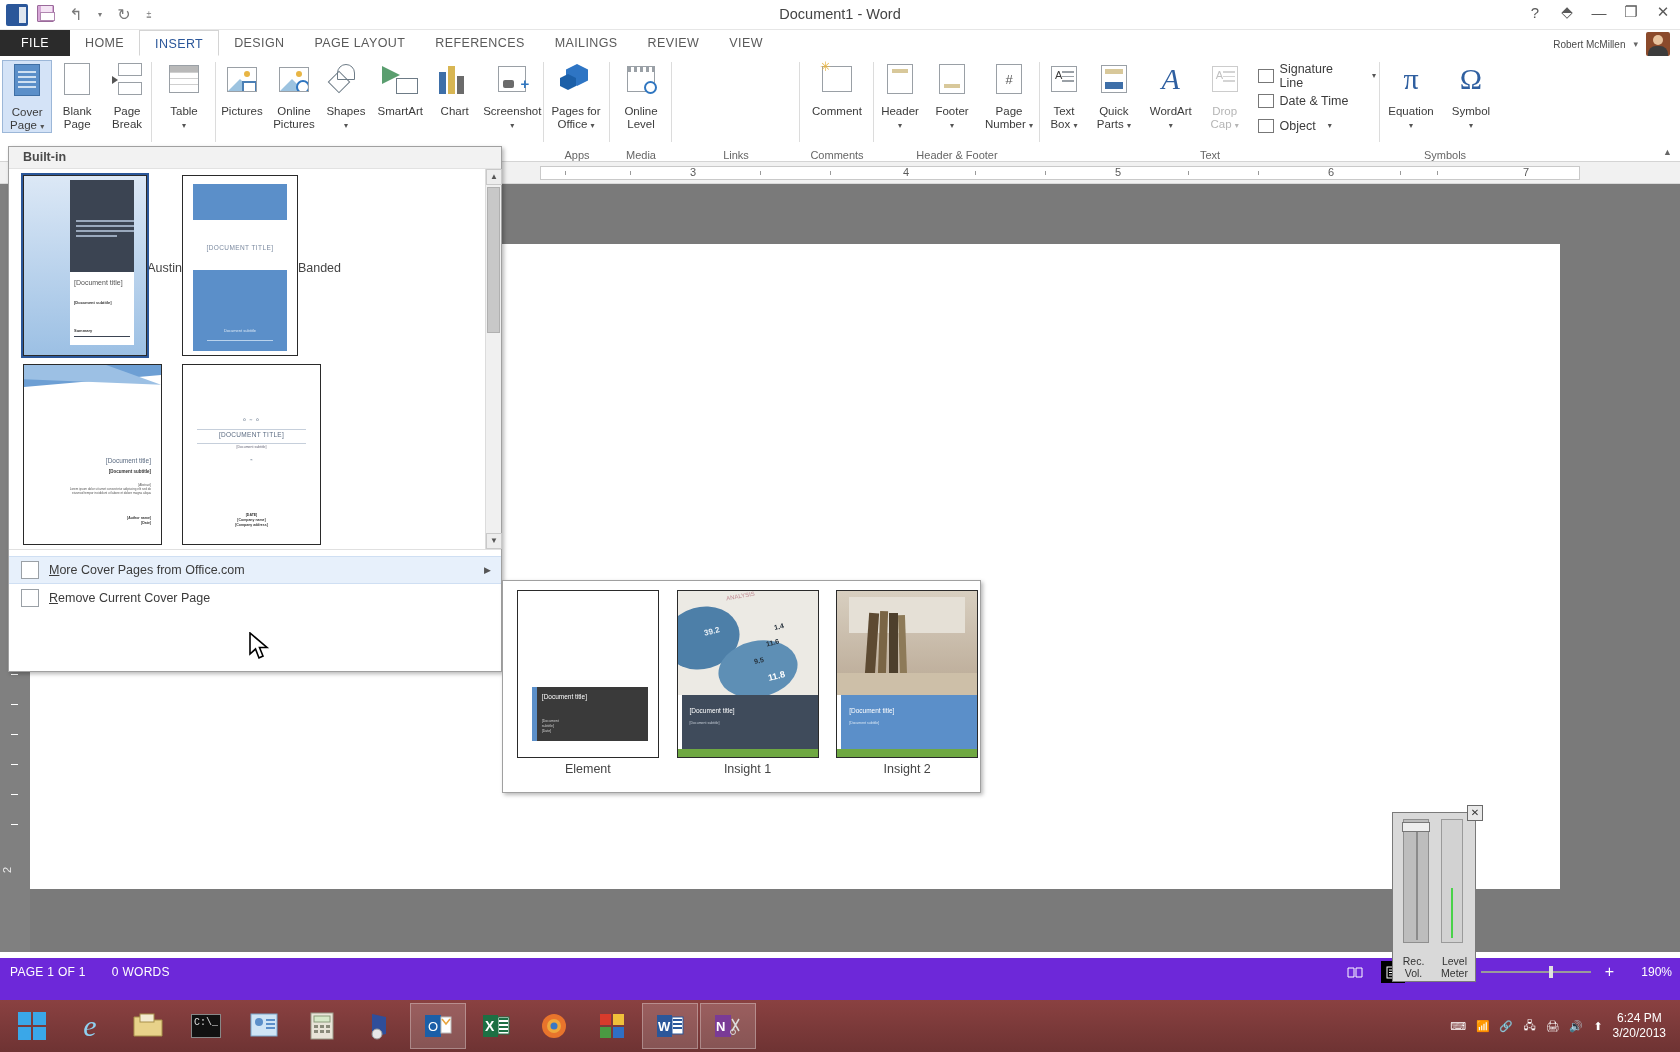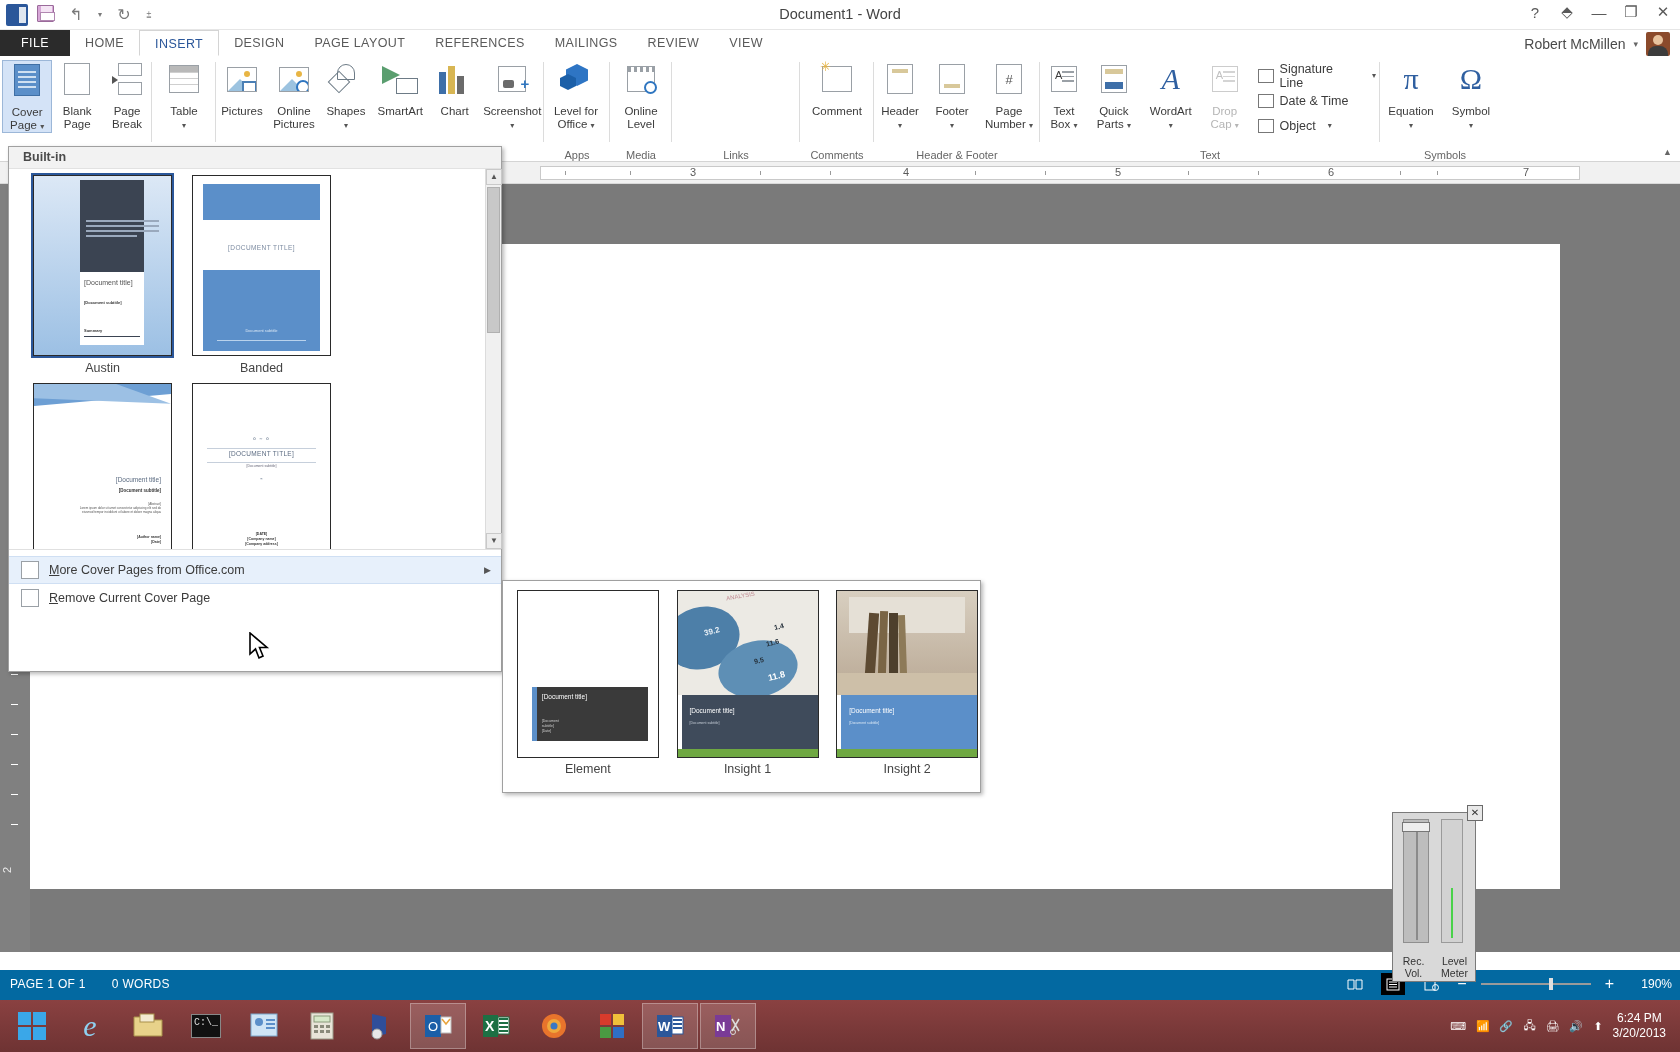--- a/index.html
+++ b/index.html
@@ -41,21 +41,21 @@
   .file-tab {
     position:absolute; left:0; top:0; width:70px; height:26px; background:#2b2b2b;
     color:#fff; font-size:12.5px; letter-spacing:.4px; text-align:center; line-height:26px; cursor:pointer;
   }
   .tabs { position:absolute; left:70px; top:0; height:26px; display:flex; align-items:stretch; }
   .tab {
     padding:0 15px; line-height:26px; font-size:12.5px; color:#5a5a5a; letter-spacing:.4px; cursor:pointer;
   }
   .tab.active { background:#fff; color:#2b579a; border:1px solid #d4d4d4; border-bottom:1px solid #fff; }
   .user-area { position:absolute; right:10px; top:2px; display:flex; align-items:center; gap:8px; }
-  .user-name { font-size:14px; color:#4a4a4a; }
+  .user-name { font-size:10px; color:#4a4a4a; }
   .user-caret { font-size:9px; color:#666; }
   .avatar { width:24px; height:24px; background:#8b4a2b; border-radius:2px; position:relative; overflow:hidden; }
   .avatar::before{content:"";position:absolute;left:7px;top:3px;width:10px;height:10px;border-radius:50%;background:#e8c39e;}
   .avatar::after{content:"";position:absolute;left:2px;top:14px;width:20px;height:12px;border-radius:8px 8px 0 0;background:#3c3c3c;}
 
   
   .ribbon {
     position:absolute; left:0; top:56px; width:1680px; height:106px;
     background:#fff; border-bottom:1px solid #d4d4d4;
   }
@@ -142,21 +142,21 @@
   .gallery {
     position:absolute; left:8px; top:146px; width:494px; height:526px;
     background:#fff; border:1px solid #a0a0a0; box-shadow:2px 2px 4px rgba(0,0,0,.28); z-index:30;
   }
   .gal-header {
     height:22px; background:#f2f2f2; border-bottom:1px solid #e2e2e2;
     font-size:12.5px; font-weight:bold; color:#4a4a4a; padding:3px 0 0 14px;
   }
   .gal-body { position:absolute; left:0; top:22px; right:16px; bottom:122px; overflow:hidden; }
   .gal-grid { display:flex; flex-wrap:wrap; padding:6px 0 0 14px; gap:0; }
-  .gal-cell { width:159px; display:flex; flex-direction:column; align-items:center; padding:0 0 8px 0; cursor:pointer; }
+  .gal-cell { width:159px; display:flex; align-items:center; padding:0 0 8px 0; cursor:pointer; }
   .gal-cell.selected .thumb-wrap { outline:2px solid #2b579a; }
   .thumb-wrap { width:139px; height:181px; border:1px solid #2a2a2a; background:#fff; position:relative; overflow:hidden; }
   .gal-cell .cap { font-size:12.5px; color:#444; margin-top:5px; }
 
   
   .gal-scroll { position:absolute; right:0; top:22px; width:16px; bottom:122px; background:#f0f0f0; border-left:1px solid #dcdcdc; }
   .gal-scroll .up,.gal-scroll .dn { width:16px;height:16px;background:#ededed;border:1px solid #c9c9c9;font-size:8px;color:#555;text-align:center;line-height:14px;cursor:pointer;}
   .gal-scroll .dn { position:absolute; bottom:0; }
   .gal-scroll .thumbbar { position:absolute; top:18px; left:1px; width:13px; height:146px; background:#c8c8c8; border:1px solid #b0b0b0; cursor:pointer;}
 
@@ -172,21 +172,21 @@
   .submenu {
     position:absolute; left:502px; top:580px; width:479px; height:213px;
     background:#fff; border:1px solid #a0a0a0; box-shadow:2px 2px 4px rgba(0,0,0,.28); z-index:31;
     display:flex; padding:9px 0 0 12px; gap:14px;
   }
   .sub-cell { width:148px; display:flex; flex-direction:column; align-items:center; cursor:pointer; }
   .sub-thumb { width:142px; height:168px; border:1px solid #2a2a2a; background:#fff; position:relative; overflow:hidden;}
   .sub-cap { font-size:12.5px; color:#444; margin-top:4px; }
 
   
-  .statusbar { position:absolute; left:0; bottom:52px; width:1680px; height:30px; background:#0369a1; color:#fff; }
+  .statusbar { position:absolute; left:0; bottom:52px; width:1680px; height:42px; background:#6d28d9; color:#fff; }
   .sb-left { position:absolute; left:10px; top:7px; display:flex; gap:26px; font-size:12px; letter-spacing:.3px; }
   .sb-right { position:absolute; right:8px; top:3px; display:flex; align-items:center; gap:14px; }
   .viewbtn { width:24px;height:22px;display:flex;align-items:center;justify-content:center;cursor:pointer;}
   .viewbtn.active { background:#000; }
   .zoombar { width:110px;height:2px;background:#9a9a9a;position:relative;}
   .zoombar .knob{position:absolute;left:68px;top:-5px;width:4px;height:12px;background:#e0e0e0;}
   .zoomtxt{font-size:12px;min-width:44px;text-align:right;}
   .pm{font-size:16px;cursor:pointer;line-height:14px;}
 
   
@@ -373,21 +373,21 @@
 
     <div class="rgroup" style="left:544px;width:66px">
       <div class="gcontent">
         <div class="bigbtn">
           <div class="ic">
               <div class="hexy">
                 <div class="h1"></div>
                 <div class="h2"></div>
               </div>
             </div>
-          <div class="lbl"><span>Level for</span><br><span>Office</span> <span class="caret">▾</span></div>
+          <div class="lbl"><span>Pages for</span><br><span>Office</span> <span class="caret">▾</span></div>
         </div>
       </div>
       <div class="glabel">Apps</div>
       <div class="sep"></div>
     </div>
 
     <div class="rgroup" style="left:610px;width:62px">
       <div class="gcontent">
         <div class="bigbtn">
           <div class="ic">

